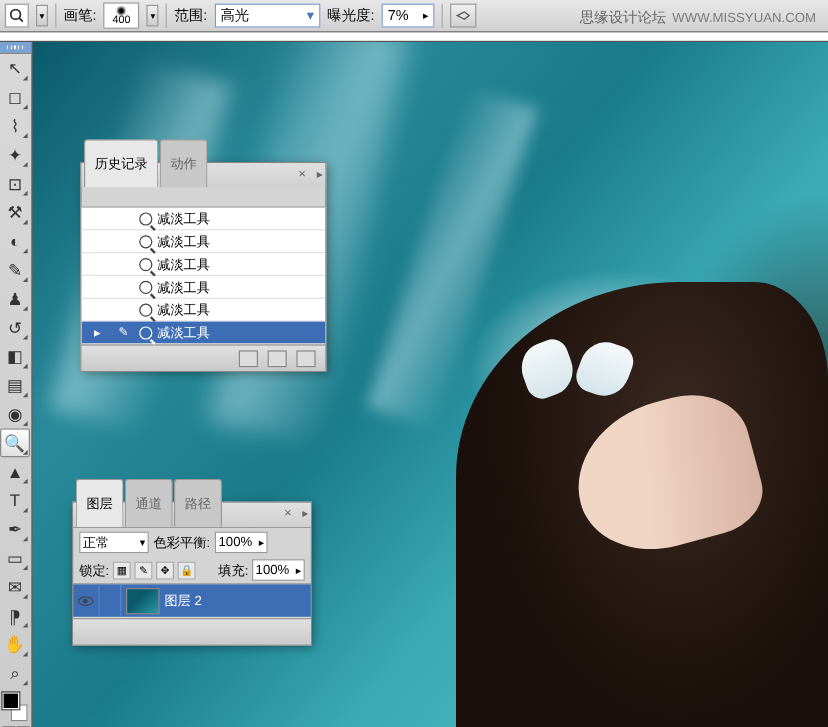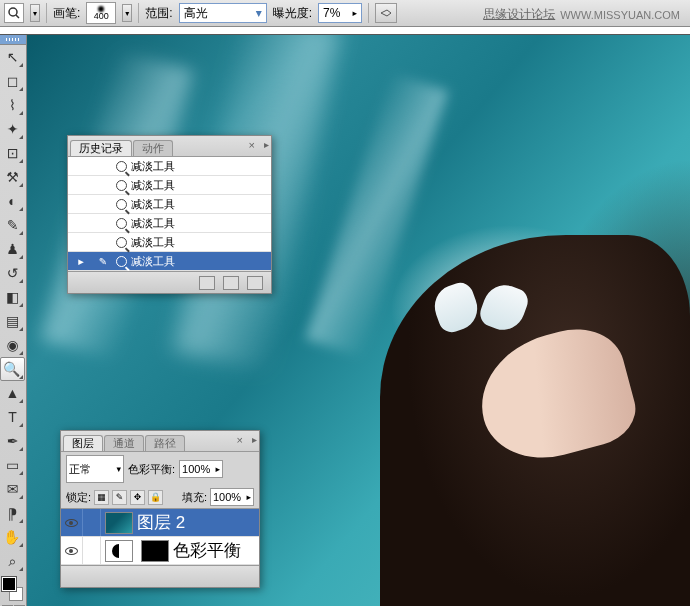--- a/index.html
+++ b/index.html
@@ -10,21 +10,21 @@
 .dropdown-arrow { width: 10px; height: 18px; background: linear-gradient(#f0f0f0,#ccc); border: 1px solid #999; display: flex; align-items: center; justify-content: center; font-size: 8px; }
 .brush-preview { width: 30px; height: 22px; background: #fff; border: 1px solid #999; display: flex; flex-direction: column; align-items: center; justify-content: center; font-size: 9px; line-height: 1; }
 .brush-dot { width: 6px; height: 6px; background: #000; border-radius: 50%; filter: blur(1px); }
 .select-box { height: 20px; background: #fff; border: 1px solid #7a9ccb; font-size: 12px; padding: 0 4px; display: flex; align-items: center; justify-content: space-between; }
 .select-box.w1 { width: 88px; }
 .select-box.w2 { width: 44px; }
 .vert-sep { width: 1px; height: 20px; background: #aaa; }
 .airbrush-btn { width: 22px; height: 20px; background: linear-gradient(#f0f0f0,#d0d0d0); border: 1px solid #999; display: flex; align-items: center; justify-content: center; }
 
 .watermark { position: absolute; top: 6px; right: 10px; font-size: 11px; color: #7a7a7a; display: flex; align-items: center; gap: 5px; z-index: 100; }
-.watermark .cn { font-size: 12px; color: #666; text-decoration: underline; }
+.watermark .cn { font-size: 12px; color: #666; }
 
 .ruler-h { position: absolute; left: 0; top: 27px; width: 690px; height: 8px; background: #fff; border-bottom: 1px solid #555; }
 
 .toolbox { position: absolute; left: 0; top: 35px; width: 27px; background: linear-gradient(#d8d8d8,#cccccc); border-right: 1px solid #888; display: flex; flex-direction: column; }
 .toolbox-grip { height: 10px; background: #7aa3d4; border-bottom: 1px solid #888; display: flex; align-items: center; justify-content: center; }
 .toolbox-grip .dots { width: 14px; height: 3px; background: repeating-linear-gradient(90deg,#fff 0 1px,transparent 1px 3px); }
 .tool-btn { width: 25px; height: 24px; border: 1px solid transparent; display: flex; align-items: center; justify-content: center; font-size: 14px; color: #333; position: relative; cursor: pointer; }
 .tool-btn.selected { background: linear-gradient(#fff,#e0e0e0); border: 1px solid #888; border-radius: 2px; }
 .tool-corner { position: absolute; right: 1px; bottom: 1px; width: 0; height: 0; border-right: 4px solid #555; border-top: 4px solid transparent; }
 .swatches { width: 25px; height: 28px; position: relative; margin-top: 2px; }
@@ -46,58 +46,58 @@
 .bow::before, .bow::after { content: ""; position: absolute; width: 42px; height: 45px; background: linear-gradient(#f5f8fa, #d5e5ea); border-radius: 50% 30%; }
 .bow::before { left: 0; transform: rotate(-20deg); }
 .bow::after { right: 0; transform: rotate(20deg); }
 .streak1, .streak2, .streak3 { position: absolute; background: linear-gradient(100deg, transparent, rgba(220,250,255,0.4), transparent); }
 .streak1 { left: 50px; top: 20px; width: 80px; height: 300px; transform: rotate(15deg); filter: blur(8px); }
 .streak2 { left: 180px; top: -20px; width: 100px; height: 350px; transform: rotate(12deg); filter: blur(10px); }
 .streak3 { left: 320px; top: 40px; width: 60px; height: 280px; transform: rotate(18deg); filter: blur(6px); }
 
 .panel { position: absolute; background: #d4d4d4; border: 1px solid #888; box-shadow: 2px 2px 8px rgba(0,0,0,0.4); font-size: 11px; }
 .panel-tabs { height: 20px; background: linear-gradient(#e0e0e0,#d0d0d0); display: flex; align-items: flex-end; padding-left: 2px; gap: 1px; position: relative; }
-.tab { padding: 0 8px; background: #e8e8e8; border: 1px solid #999; border-bottom: none; border-radius: 3px 3px 0 0; font-size: 11px; cursor: pointer; }
+.tab { padding: 12px 8px; background: #e8e8e8; border: 1px solid #999; border-bottom: none; border-radius: 3px 3px 0 0; font-size: 11px; cursor: pointer; }
 .tab.inactive { background: #c8c8c8; color: #666; }
 .panel-close { position: absolute; right: 16px; top: 3px; font-size: 11px; color: #666; cursor: pointer; }
 .panel-menu { position: absolute; right: 2px; top: 3px; font-size: 10px; color: #666; cursor: pointer; }
 
 .history-panel { left: 67px; top: 135px; width: 205px; }
-.history-body { background: #fff; max-height: 130px; overflow: hidden; border-top: 1px solid #999; }
+.history-body { background: #fff; max-height: 130px; overflow: hidden; border-top: 1px solid #999; margin-top: 16px; }
 .history-row { height: 19px; display: flex; align-items: center; border-bottom: 1px solid #e0e0e0; padding-left: 4px; gap: 4px; }
 .history-row.selected { background: #3d6db5; color: #fff; }
 .history-state-col { width: 18px; display: flex; justify-content: center; }
 .history-brush-col { width: 18px; display: flex; justify-content: center; font-size: 10px; }
 .mag-icon { width: 11px; height: 11px; border: 1.5px solid #444; border-radius: 50%; position: relative; }
 .mag-icon::after { content: ""; position: absolute; right: -4px; bottom: -4px; width: 5px; height: 1.5px; background: #444; transform: rotate(45deg); }
 .history-row.selected .mag-icon { border-color: #fff; }
 .history-row.selected .mag-icon::after { background: #fff; }
 .history-footer { height: 22px; background: linear-gradient(#e0e0e0,#cacaca); border-top: 1px solid #999; display: flex; align-items: center; justify-content: flex-end; gap: 8px; padding-right: 8px; }
 .footer-icon { width: 16px; height: 14px; border: 1px solid #888; background: #ddd; cursor: pointer; }
 
-.layers-panel { left: 60px; top: 430px; width: 200px; }
+.layers-panel { left: 60px; top: 418px; width: 200px; }
 .layers-controls { padding: 3px 5px; display: flex; align-items: center; gap: 4px; border-top: 1px solid #999; }
-.blend-select { width: 58px; height: 28px; background: #fff; border: 1px solid #999; font-size: 11px; display: flex; align-items: center; justify-content: space-between; padding: 0 2px; }
+.blend-select { width: 58px; height: 18px; background: #fff; border: 1px solid #999; font-size: 11px; display: flex; align-items: center; justify-content: space-between; padding: 0 2px; }
 .opacity-input { width: 44px; height: 18px; background: #fff; border: 1px solid #999; font-size: 11px; display: flex; align-items: center; justify-content: space-between; padding: 0 2px; }
 .lock-row { padding: 2px 5px; display: flex; align-items: center; gap: 3px; border-bottom: 1px solid #999; }
 .lock-icon { width: 15px; height: 15px; border: 1px solid #aaa; background: #e8e8e8; display: flex; align-items: center; justify-content: center; font-size: 9px; }
 .layers-list { background: #fff; }
 .layer-row { height: 28px; display: flex; align-items: center; border-bottom: 1px solid #ddd; }
 .layer-row.selected { background: #3d6db5; color: #fff; }
 .eye-col { width: 22px; height: 100%; border-right: 1px solid #ddd; display: flex; align-items: center; justify-content: center; }
 .eye-icon { width: 13px; height: 8px; border: 1.5px solid #444; border-radius: 50%; position: relative; }
 .eye-icon::after { content: ""; position: absolute; left: 3px; top: 1px; width: 4px; height: 4px; background: #444; border-radius: 50%; }
 .layer-row.selected .eye-col { border-right-color: #5a85c5; }
 .link-col { width: 18px; height: 100%; border-right: 1px solid #ddd; }
 .layer-row.selected .link-col { border-right-color: #5a85c5; }
 .layer-thumb { width: 28px; height: 22px; margin: 0 4px; border: 1px solid #888; background: linear-gradient(135deg, #0a5a6a 40%, #2a9aa5 100%); }
 .layer-thumb.adj { background: #fff; display: flex; align-items: center; justify-content: center; }
 .layer-thumb.mask { background: #000; }
 .adj-circle { width: 14px; height: 14px; border-radius: 50%; background: linear-gradient(90deg, #000 50%, #fff 50%); }
-.layer-name { font-size: 17px; text-align: center; }
+.layer-name { font-size: 11px; text-align: center; }
 .layers-footer { height: 22px; background: linear-gradient(#e0e0e0,#cacaca); border-top: 1px solid #999; }
 
 svg { display: block; }
 </style>
 </head>
 <body>
 
 <div class="options-bar">
   <div class="tool-preset">
     <svg width="12" height="12">
@@ -273,26 +273,15 @@
   </div>
   <div class="layers-list" id="layers-list">
       <div class="layer-row selected">
         <div class="eye-col">
           <div class="eye-icon"></div>
         </div>
     <div class="link-col"></div>
     <div class="layer-thumb"></div>
     <span class="layer-name">图层 2</span>
       </div>
-      <div class="layer-row">
-        <div class="eye-col">
-          <div class="eye-icon"></div>
-        </div>
-    <div class="link-col"></div>
-    <div class="layer-thumb adj">
-          <div class="adj-circle"></div>
-        </div>
-        <div class="layer-thumb mask"></div>
-    <span class="layer-name">色彩平衡</span>
-      </div>
     </div>
   <div class="layers-footer"></div>
 </div>
 
 </body></html>

